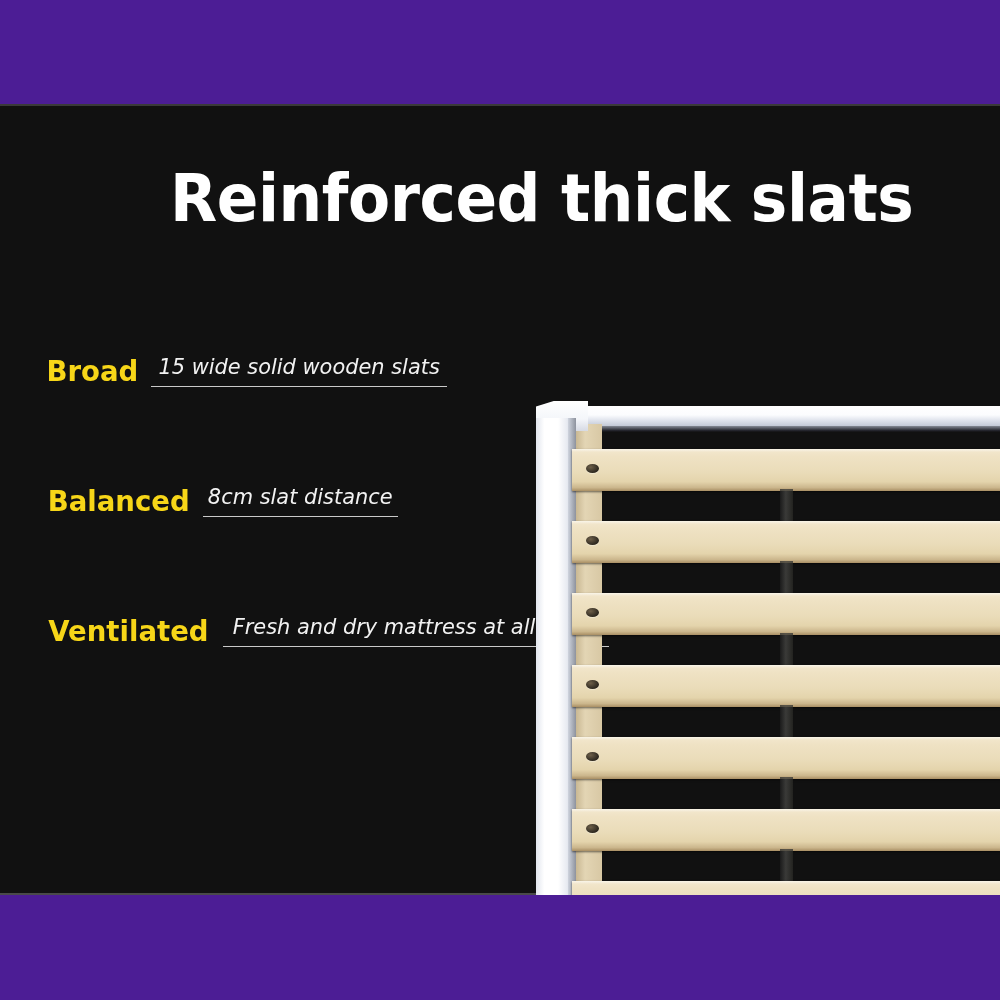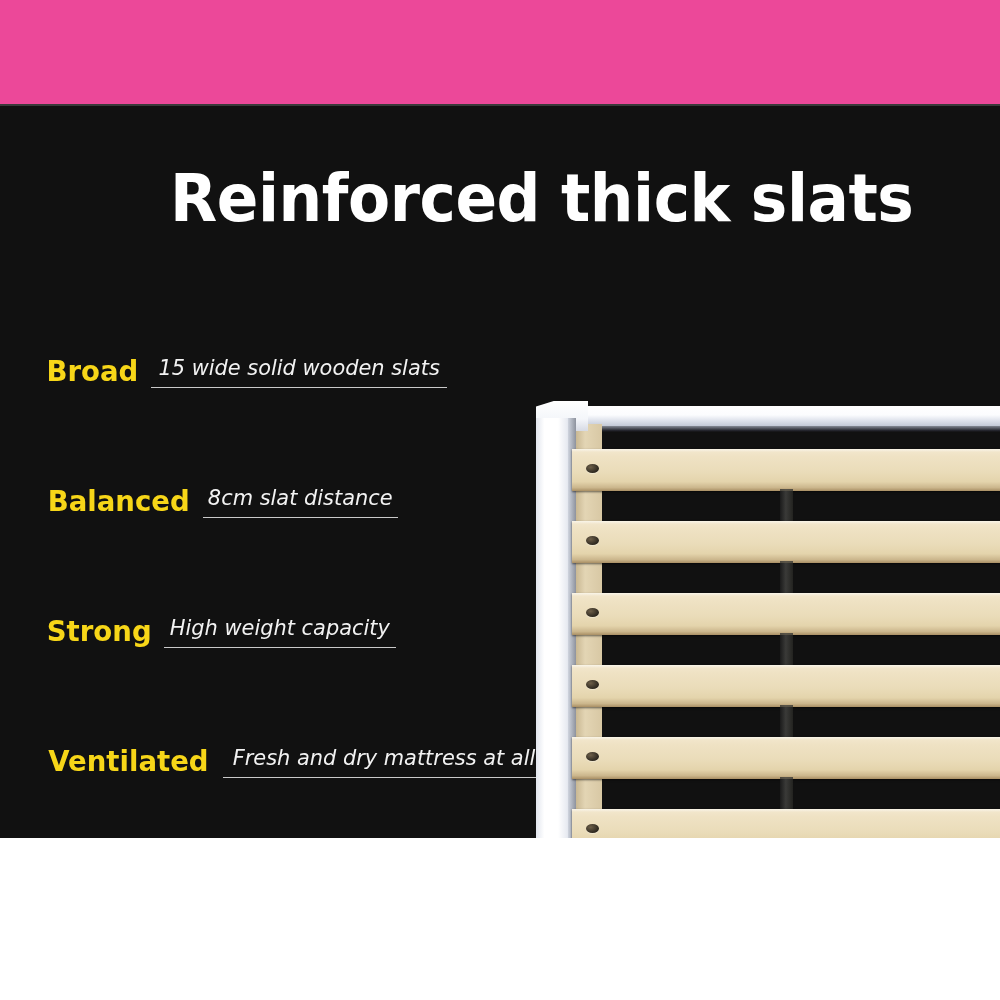--- a/index.html
+++ b/index.html
@@ -4,22 +4,22 @@
 <title>Reinforced thick slats</title>
 <style>
   html, body {
     margin: 0;
     padding: 0;
     background: #ffffff;
   }
   #canvas {
     position: relative;
     width: 1000px;
-    height: 838px;
-    background: #ec4899;
+    height: 1000px;
+    background: #4c1d95;
     overflow: hidden;
     font-family: "Liberation Sans", sans-serif;
   }
 
   
   .panel {
     position: absolute;
     left: 0;
     top: 104px;
     width: 1000px;
@@ -60,21 +60,21 @@
     left: 44px;
     top: 250px;
     width: 500px;
   }
   .feature {
     position: relative;
     height: 130px;
   }
   .feature-row {
     display: flex;
-    align-items: flex-end;
+    align-items: flex-start;
     gap: 10px;
   }
   .feature-term {
     color: #F7D618;
     font-size: 29px;
     font-weight: bold;
     white-space: nowrap;
     font-family: "DejaVu Sans", sans-serif;
     transform: scaleX(0.95);
     transform-origin: left baseline;
@@ -246,29 +246,20 @@
       <div class="feature">
         <div class="feature-row">
           <span class="feature-term">Balanced</span>
           <span class="feature-desc-wrap">
             <span class="feature-desc">8cm slat distance</span>
             <span class="feature-underline"></span>
           </span>
         </div>
       </div>
 
-      <div class="feature">
-        <div class="feature-row">
-          <span class="feature-term">Strong</span>
-          <span class="feature-desc-wrap">
-            <span class="feature-desc">High weight capacity</span>
-            <span class="feature-underline"></span>
-          </span>
-        </div>
-      </div>
 
       <div class="feature">
         <div class="feature-row">
           <span class="feature-term">Ventilated</span>
           <span class="feature-desc-wrap">
             <span class="feature-desc">Fresh and dry mattress at all times</span>
             <span class="feature-underline"></span>
           </span>
         </div>
       </div>

